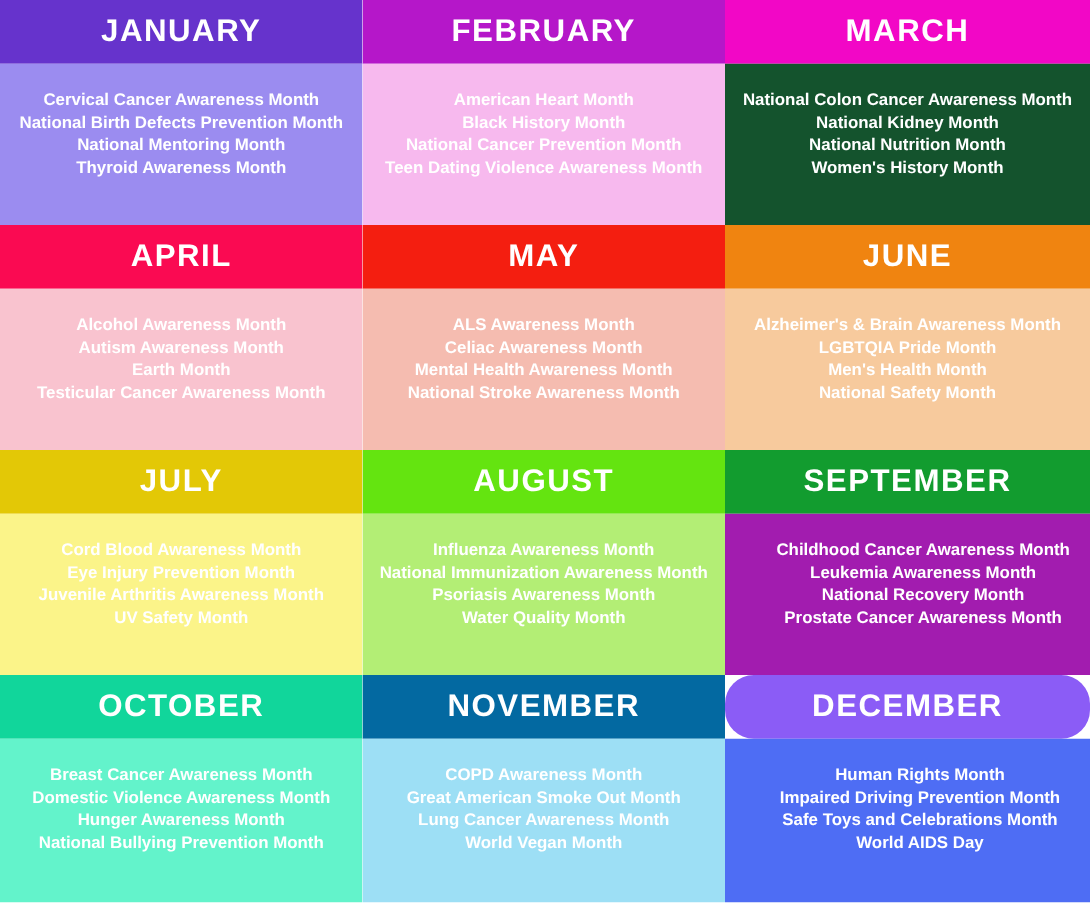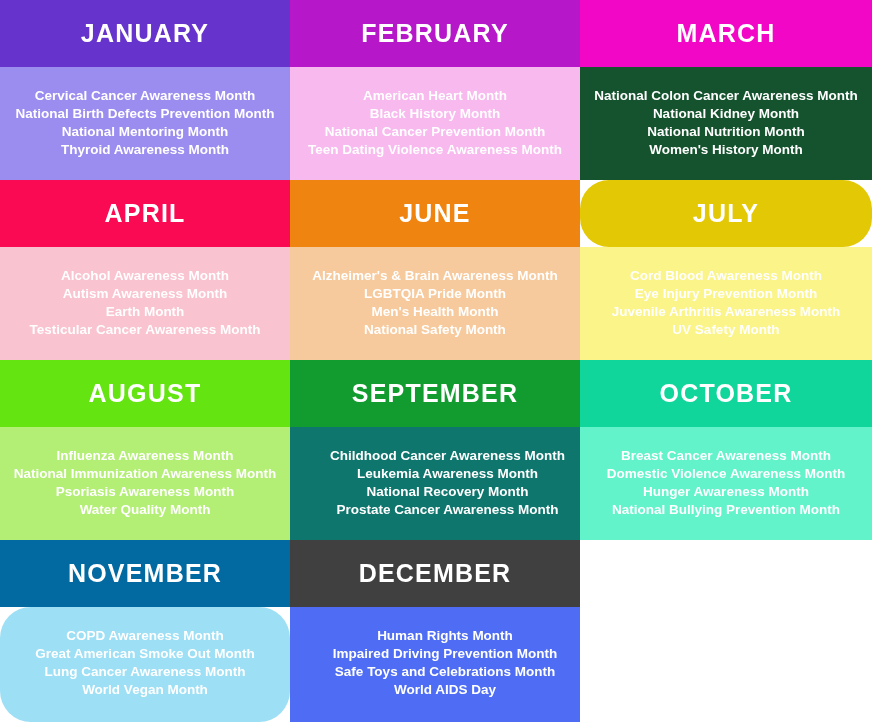--- a/index.html
+++ b/index.html
@@ -20,21 +20,21 @@
     width: 872px;
     height: 722px;
   }
   .month-cell {
     display: flex;
     flex-direction: column;
     box-sizing: border-box;
     overflow: hidden;
   }
   .month-header {
-    height: 67px;
+    height: 51px;
     display: flex;
     align-items: center;
     justify-content: center;
     box-sizing: border-box;
   }
   .month-title {
     color: #ffffff;
     font-weight: bold;
     font-size: 25px;
     letter-spacing: 1.2px;
@@ -101,32 +101,43 @@
         <div class="month-title">APRIL</div>
       </div>
       <div class="month-body" style="background-color: rgb(249, 195, 207);">
         <div class="obs">Alcohol Awareness Month</div>
         <div class="obs">Autism Awareness Month</div>
         <div class="obs">Earth Month</div>
         <div class="obs">Testicular Cancer Awareness Month</div>
       </div>
     </div>
     <div class="month-cell">
+      <div class="month-header" style="background-color: rgb(244, 30, 16);">
+        <div class="month-title">MAY</div>
+      </div>
+      <div class="month-body" style="background-color: rgb(245, 188, 176);">
+        <div class="obs">ALS Awareness Month</div>
+        <div class="obs">Celiac Awareness Month</div>
+        <div class="obs">Mental Health Awareness Month</div>
+        <div class="obs">National Stroke Awareness Month</div>
+      </div>
+    </div>
+    <div class="month-cell">
       <div class="month-header" style="background-color: rgb(240, 132, 16);">
         <div class="month-title">JUNE</div>
       </div>
       <div class="month-body" style="background-color: rgb(247, 202, 157);">
         <div class="obs">Alzheimer's &amp; Brain Awareness Month</div>
         <div class="obs">LGBTQIA Pride Month</div>
         <div class="obs">Men's Health Month</div>
         <div class="obs">National Safety Month</div>
       </div>
     </div>
     <div class="month-cell">
-      <div class="month-header" style="background-color: rgb(227, 200, 6); border-radius: 29px;">
+      <div class="month-header" style="background-color: rgb(227, 200, 6);">
         <div class="month-title">JULY</div>
       </div>
       <div class="month-body" style="background-color: rgb(251, 244, 137);">
         <div class="obs">Cord Blood Awareness Month</div>
         <div class="obs">Eye Injury Prevention Month</div>
         <div class="obs">Juvenile Arthritis  Awareness Month</div>
         <div class="obs">UV Safety Month</div>
       </div>
     </div>
     <div class="month-cell">
@@ -137,21 +148,21 @@
         <div class="obs">Influenza Awareness Month</div>
         <div class="obs">National Immunization Awareness Month</div>
         <div class="obs">Psoriasis Awareness Month</div>
         <div class="obs">Water Quality Month</div>
       </div>
     </div>
     <div class="month-cell">
       <div class="month-header" style="background-color: rgb(18, 156, 47);">
         <div class="month-title">SEPTEMBER</div>
       </div>
-      <div class="month-body" style="background-color: #0f766e; padding-left: 25px;">
+      <div class="month-body" style="background-color: #a21caf; padding-left: 25px;">
         <div class="obs">Childhood Cancer Awareness Month</div>
         <div class="obs">Leukemia Awareness Month</div>
         <div class="obs">National Recovery Month</div>
         <div class="obs">Prostate Cancer Awareness Month</div>
       </div>
     </div>
     <div class="month-cell">
       <div class="month-header" style="background-color: rgb(17, 214, 155);">
         <div class="month-title">OCTOBER</div>
       </div>
@@ -159,29 +170,29 @@
         <div class="obs">Breast Cancer Awareness Month</div>
         <div class="obs">Domestic Violence Awareness Month</div>
         <div class="obs">Hunger Awareness Month</div>
         <div class="obs">National Bullying Prevention Month</div>
       </div>
     </div>
     <div class="month-cell">
       <div class="month-header" style="background-color: #0369a1;">
         <div class="month-title">NOVEMBER</div>
       </div>
-      <div class="month-body" style="background-color: rgb(157, 223, 245); border-radius: 31px;">
+      <div class="month-body" style="background-color: rgb(157, 223, 245);">
         <div class="obs">COPD Awareness Month</div>
         <div class="obs">Great American Smoke Out Month</div>
         <div class="obs">Lung Cancer Awareness Month</div>
         <div class="obs">World Vegan Month</div>
       </div>
     </div>
     <div class="month-cell">
-      <div class="month-header" style="background-color: #404040;">
+      <div class="month-header" style="background-color: #8b5cf6; border-radius: 23px;">
         <div class="month-title">DECEMBER</div>
       </div>
       <div class="month-body" style="background-color: rgb(78, 109, 244); padding-left: 20px;">
         <div class="obs">Human Rights Month</div>
         <div class="obs">Impaired Driving Prevention Month</div>
         <div class="obs">Safe Toys and Celebrations Month</div>
         <div class="obs">World AIDS Day</div>
       </div>
     </div>
   </div>

